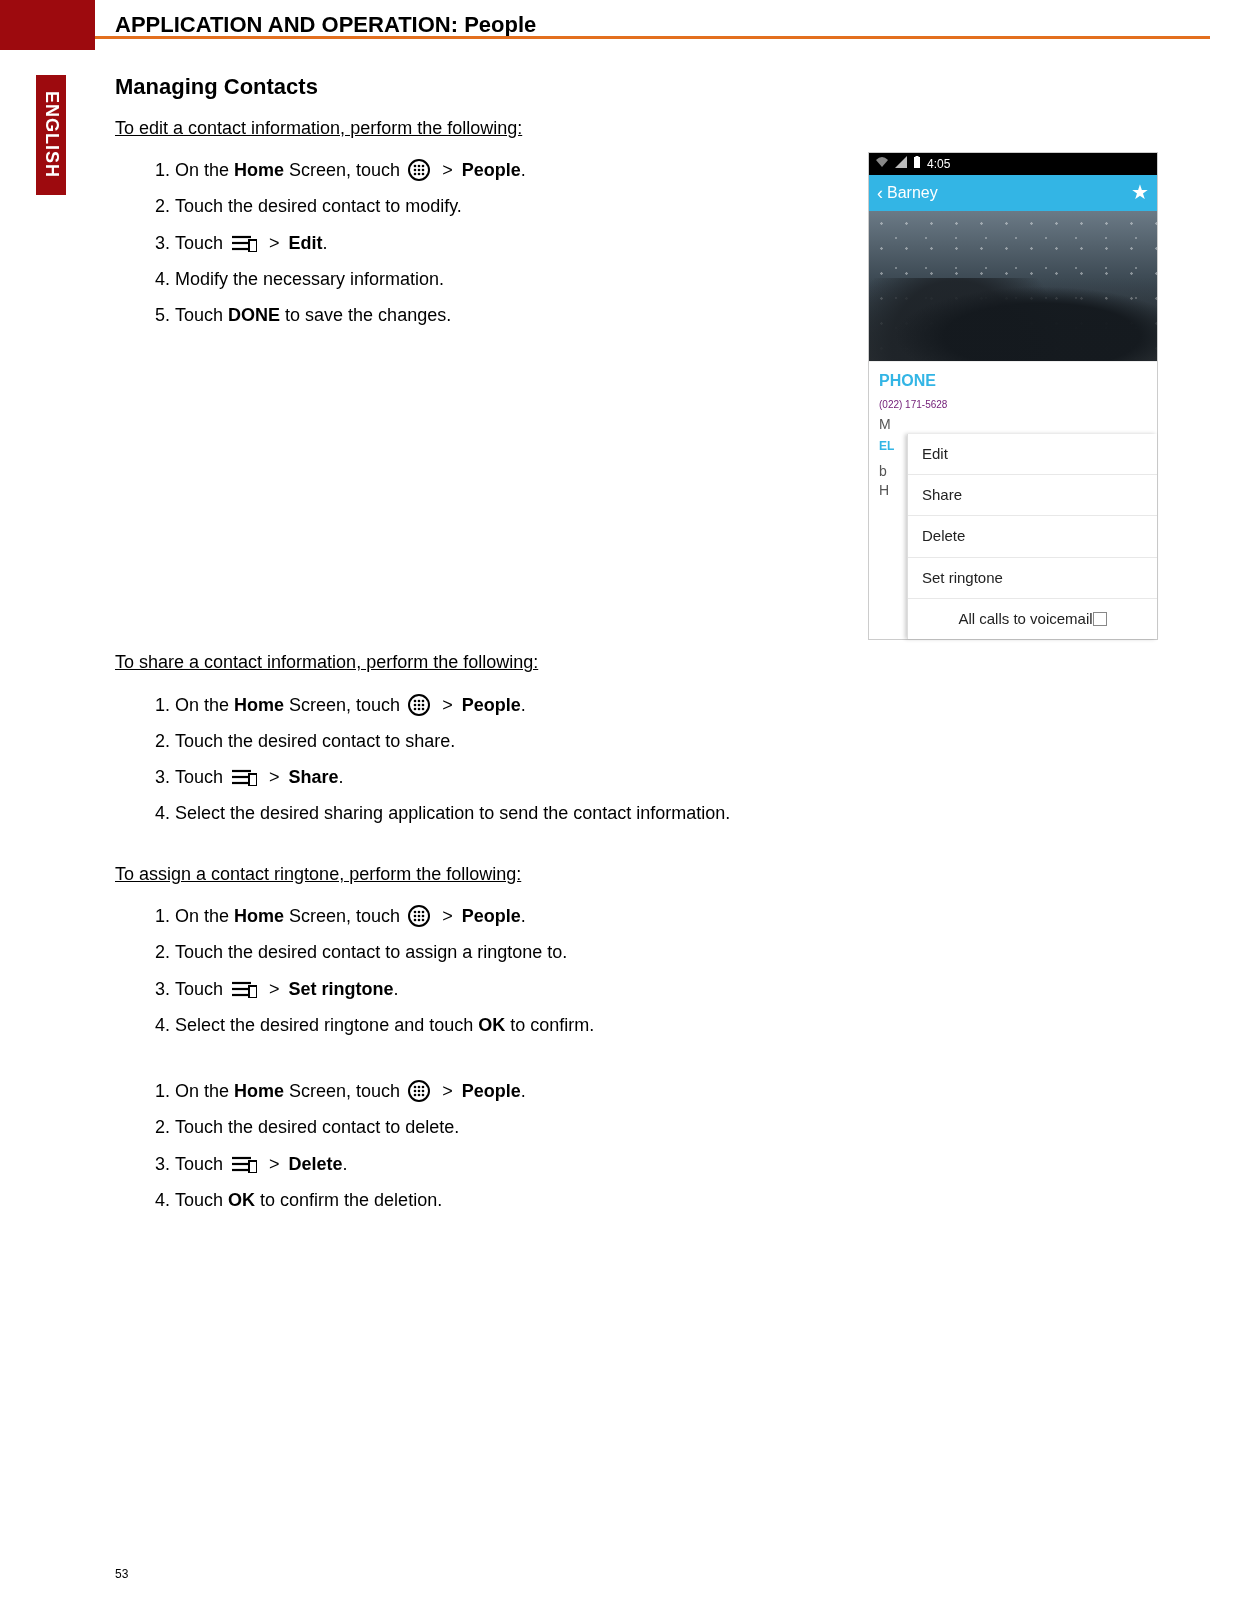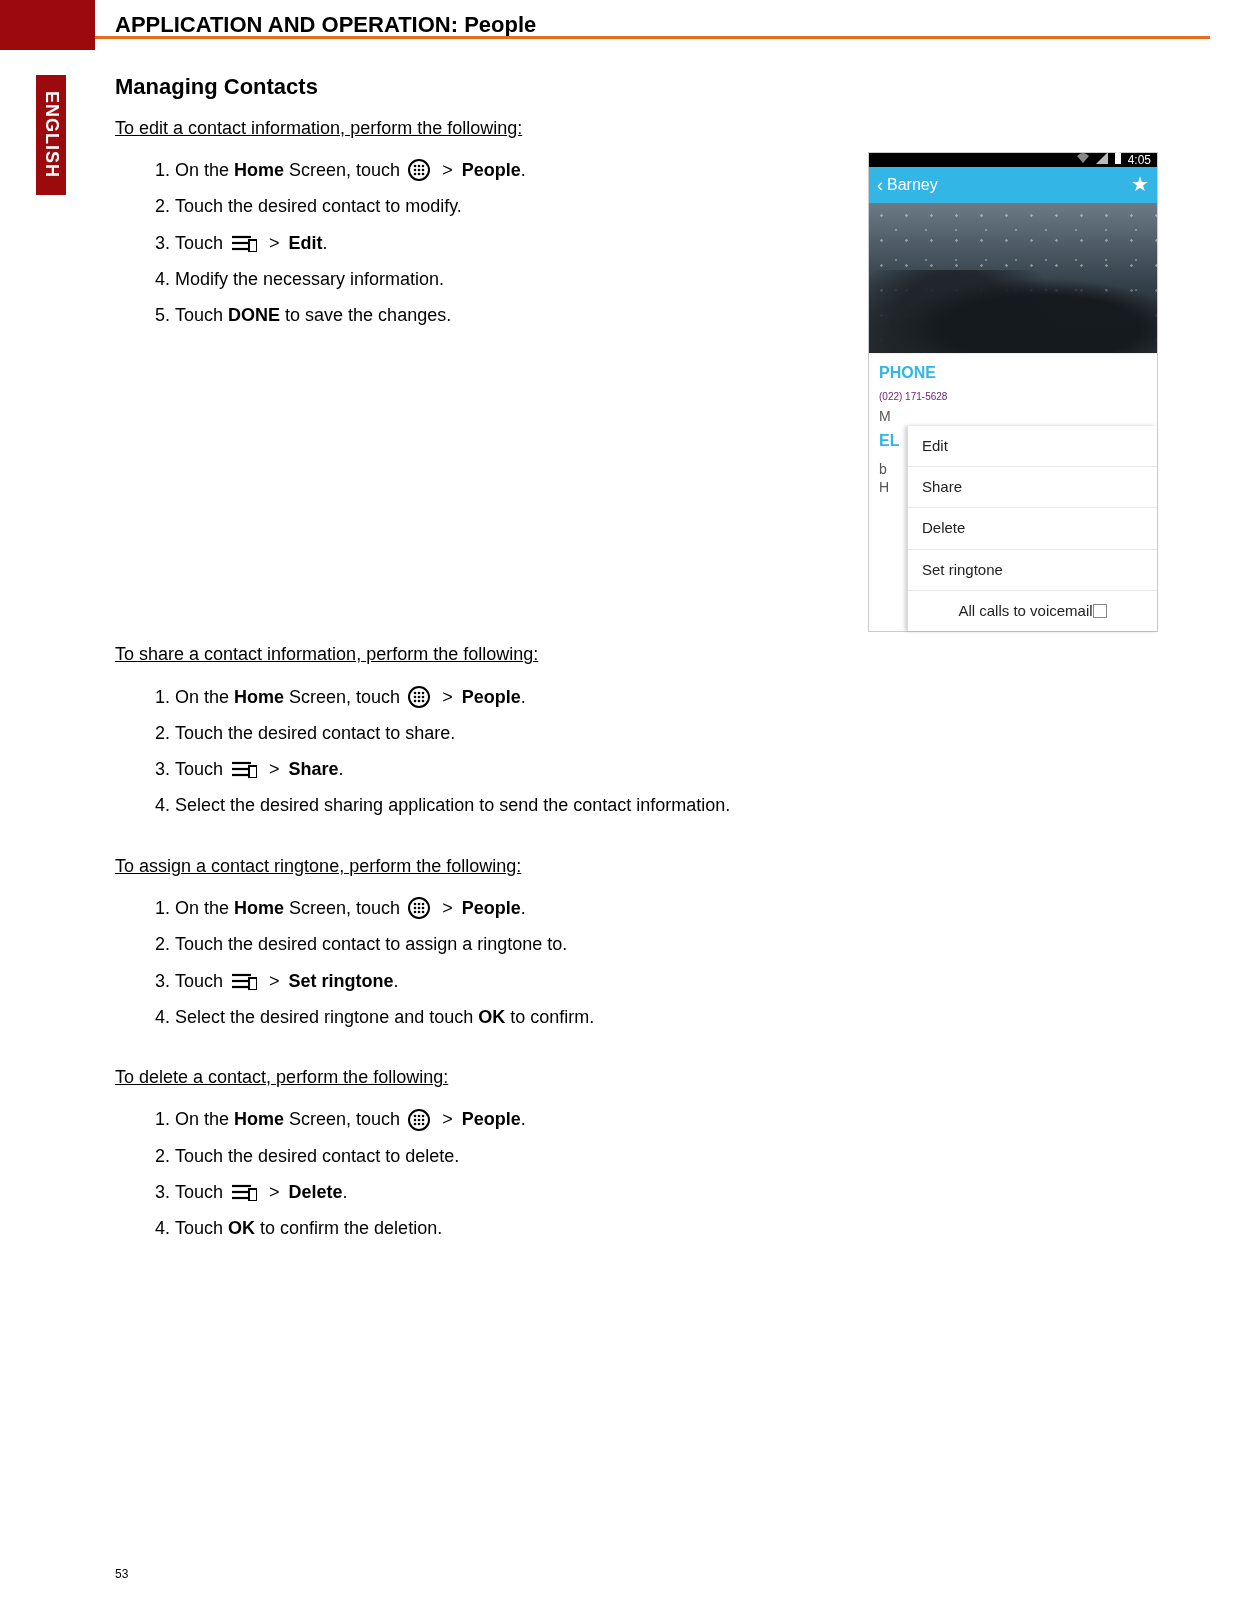--- a/index.html
+++ b/index.html
@@ -103,23 +103,22 @@
     width: 290px;
     border: 1px solid #ccc;
     background: #fff;
     font-size: 14px;
     margin-left: auto;
     margin-right: 10px;
     flex-shrink: 0;
   }
   .statusbar {
     background: #000; color: #bbb;
-    height: 14px;
+    height: 22px;
     display: flex; align-items: center;
-    justify-content: flex-end;
     padding: 0 6px;
     font-size: 12px;
     gap: 6px;
   }
   .statusbar .time { color: #fff; }
   .appbar {
     background: #33b5e5;
     color: #fff;
     height: 36px;
     display: flex; align-items: center;
@@ -165,21 +164,21 @@
   }
   .frag-row {
     display: flex;
   }
   .frag-left {
     width: 38px;
     padding: 4px 0 4px 10px;
     font-size: 14px;
     color: #555;
   }
-  .frag-left .blue { color: #33b5e5; font-size: 16px; font-weight: bold; }
+  .frag-left .blue { color: #33b5e5; font-size: 12px; font-weight: bold; }
   .menu-panel {
     flex: 1;
     background: #fff;
     box-shadow: -2px 0 4px rgba(0,0,0,0.2);
     border-left: 1px solid #ddd;
   }
   .menu-item {
     padding: 10px 14px;
     border-bottom: 1px solid #e8e8e8;
     color: #222;
@@ -341,21 +340,20 @@
             <g stroke="#000" stroke-width="2.2" fill="none">
               <line x1="1" y1="3" x2="20" y2="3"></line>
               <line x1="1" y1="9" x2="20" y2="9"></line>
               <line x1="1" y1="15" x2="20" y2="15"></line>
             </g>
             <rect x="18" y="6" width="8" height="12" fill="#fff" stroke="#000" stroke-width="2"></rect>
           </svg></span><span class="gt"> &gt; </span><span class="bold">Set ringtone</span><span>.</span></li>
     <li><span>Select the desired ringtone and touch </span><span class="bold">OK</span><span> to confirm.</span></li>
   </ol>
 
-  <div class="intro">To delete a contact, perform the following:</div>
   <ol class="steps">
     <li><span>On the </span><span class="bold">Home</span><span> Screen, touch </span><span class="apps-icon">
           <svg viewBox="0 0 12 12">
             <g fill="#000">
               <circle cx="2" cy="2" r="1.3"></circle>
               <circle cx="6" cy="2" r="1.3"></circle>
               <circle cx="10" cy="2" r="1.3"></circle>
               <circle cx="2" cy="6" r="1.3"></circle>
               <circle cx="6" cy="6" r="1.3"></circle>
               <circle cx="10" cy="6" r="1.3"></circle>

